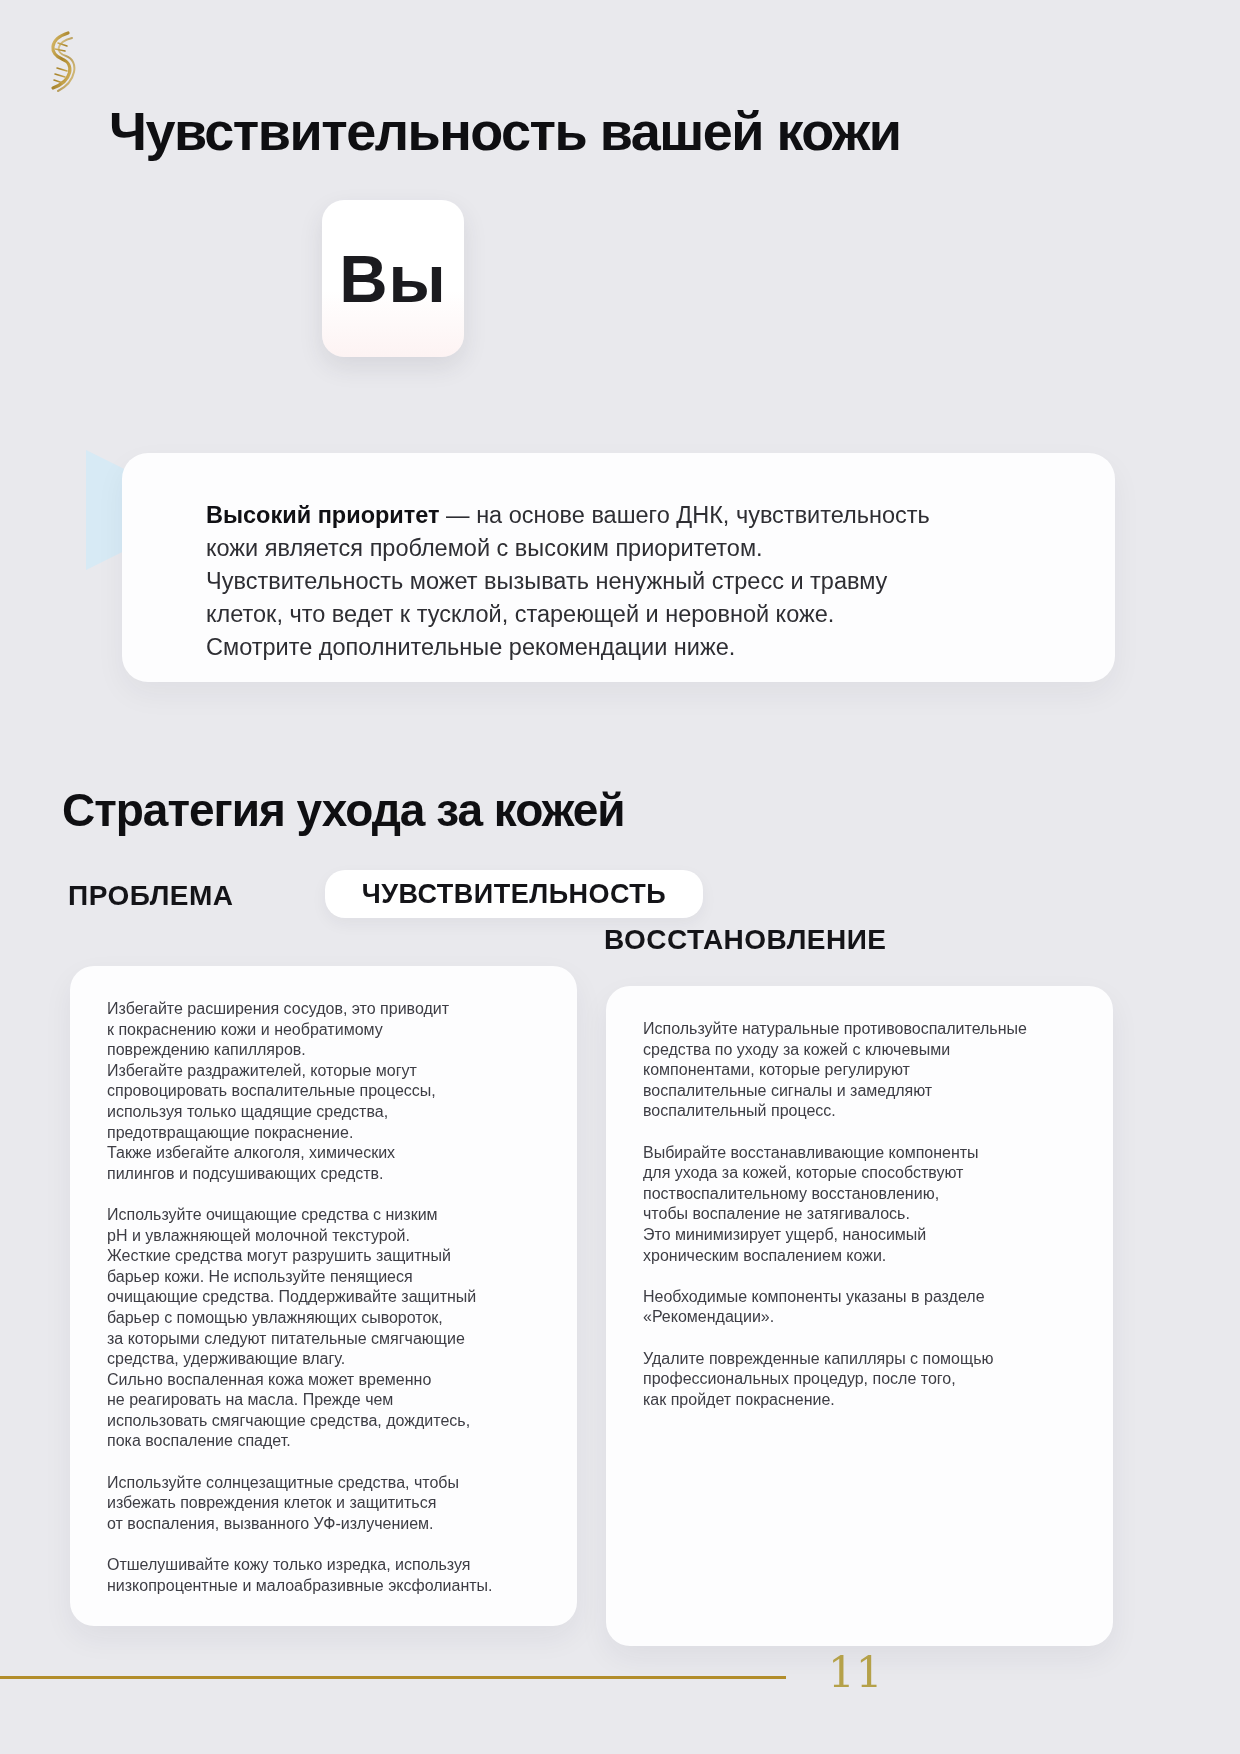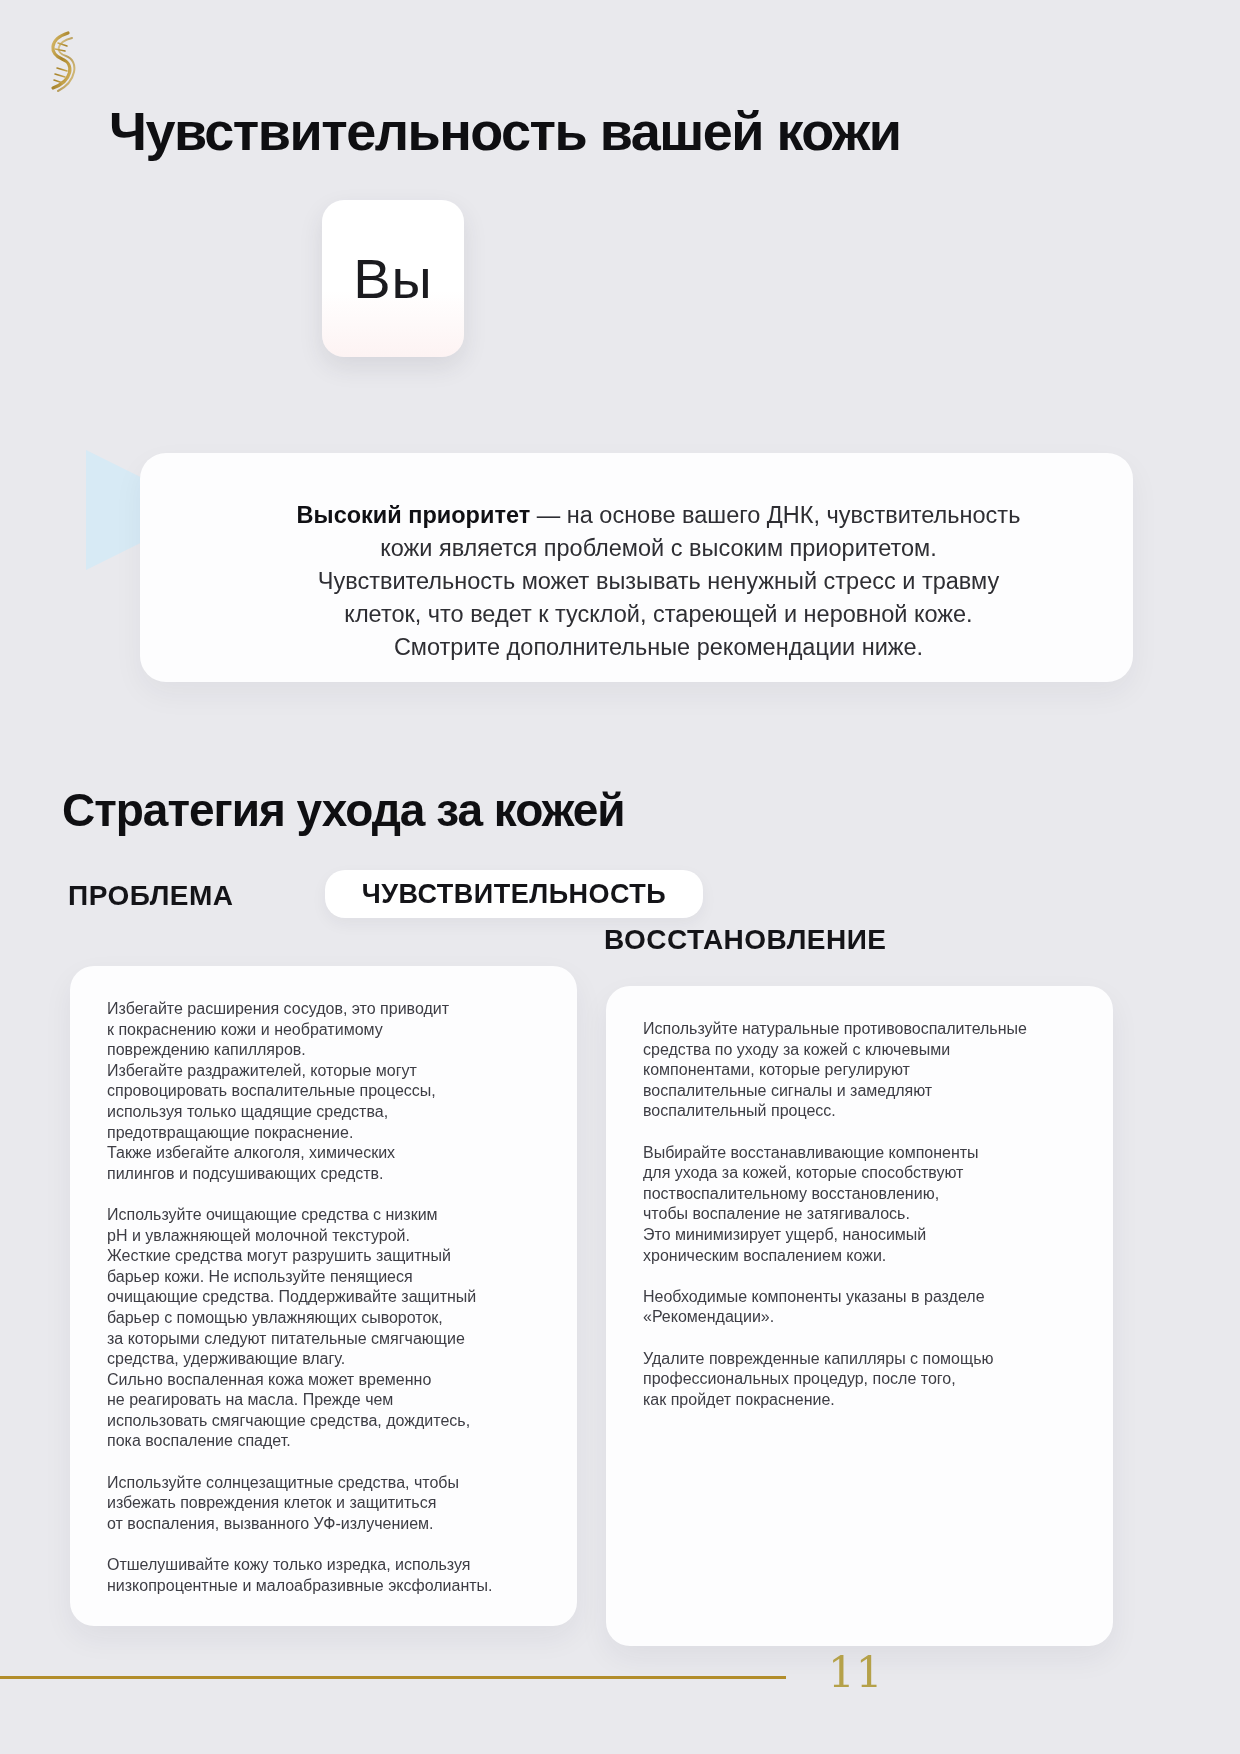--- a/index.html
+++ b/index.html
@@ -27,21 +27,21 @@
 
   
   .vy-card {
     position: absolute; left: 322px; top: 200px; width: 142px; height: 157px;
     background: linear-gradient(180deg, #ffffff 58%, #fdf3f3 100%);
     border-radius: 22px;
     box-shadow: 0 10px 24px rgba(50,50,70,0.10);
     display: flex; align-items: center; justify-content: center;
     z-index: 3;
   }
-  .vy-card span { font-size: 56px; font-weight: 400; color: #1b1b1f; letter-spacing: 1px; }
+  .vy-card span { font-size: 67px; font-weight: 700; color: #1b1b1f; letter-spacing: 1px; }
 
   
   .risk-bar {
     position: absolute; left: 0; top: 301px; width: 1113px; height: 70px;
     border-radius: 0 24px 24px 0;
     background: linear-gradient(90deg,
       #f4494d 0%, #f4494d 19%, #f8b7b8 30%, #fffcfc 38%, #fefefe 48%,
       #e9f5ea 57%, #a9d2ab 68%, #60a863 80%, #5ca95f 100%);
     z-index: 2;
   }
@@ -49,26 +49,25 @@
     position: absolute; top: 50%; transform: translateY(-50%);
     font-size: 28px; font-weight: 500; color: #17171c; white-space: nowrap;
   }
   .risk-label.high { left: 75px; }
   .risk-label.mid  { left: 486px; }
   .risk-label.low  { left: 856px; }
 
   
   .callout-tri { position: absolute; left: 84px; top: 449px; z-index: 1; }
   .callout {
-    position: absolute; left: 140px; top: 453px; width: 993px; height: 229px;
+    position: absolute; left: 122px; top: 453px; width: 993px; height: 229px;
     background: #fdfdfe; border-radius: 26px;
     box-shadow: 0 12px 30px rgba(40,40,60,0.05);
     padding: 46px 40px 0 84px;
     z-index: 2;
-    text-align: center;
   }
   .callout p {
     font-size: 23.5px; line-height: 33px; color: #2e2e33; white-space: pre-line;
   }
   .callout b { font-weight: 700; color: #101014; }
 
   
   .h2 {
     position: absolute; left: 62px; top: 783px;
     font-size: 46px; font-weight: 800; letter-spacing: -1px; color: #0f0f12;

